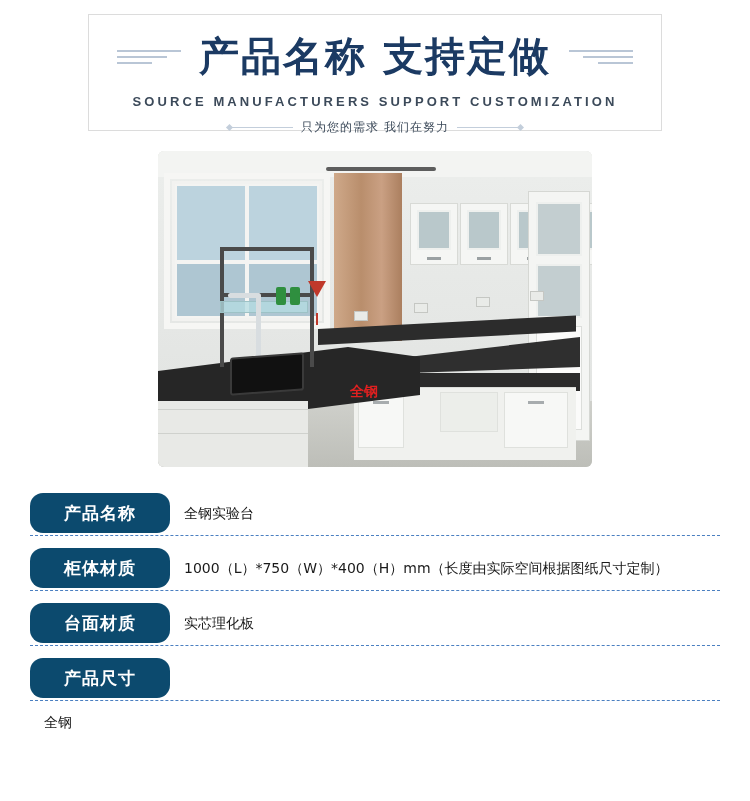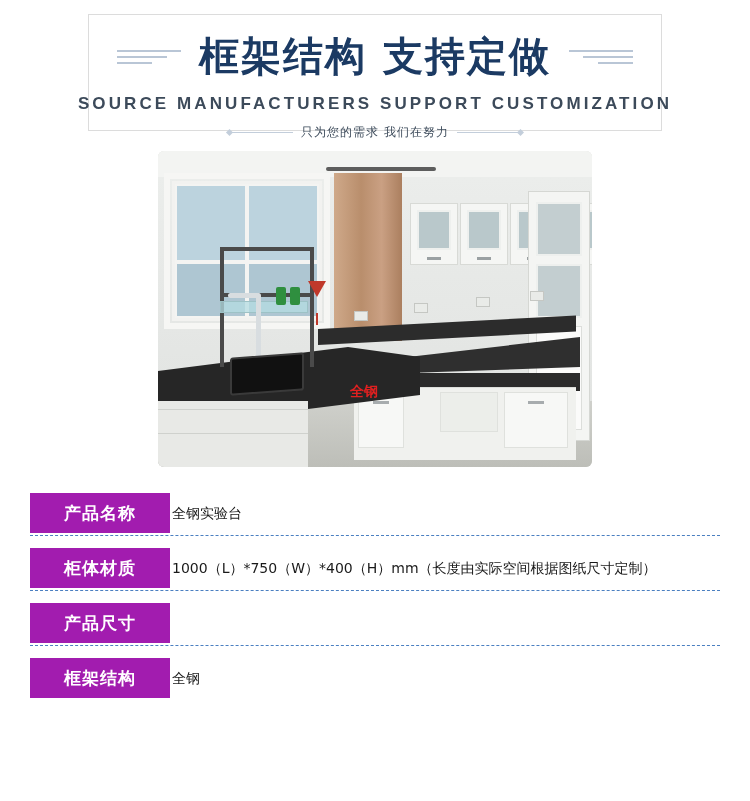--- a/index.html
+++ b/index.html
@@ -62,21 +62,21 @@
     background: #b9c6d6;
   }
   .deco-lines i:nth-child(1) { width: 100%; }
   .deco-lines i:nth-child(2) { width: 78%; }
   .deco-lines i:nth-child(3) { width: 55%; }
   .deco-lines.right i { margin-left: auto; }
 
   .banner-sub {
     margin-top: 10px;
     font-family: "Liberation Sans", sans-serif;
-    font-size: 17px;
+    font-size: 13px;
     letter-spacing: 3.1px;
     color: #3c4a5a;
     font-weight: 600;
     white-space: nowrap;
   }
   .banner-slogan-row {
     margin-top: 10px;
     display: flex;
     align-items: center;
     justify-content: center;
@@ -309,56 +309,57 @@
   .spec-row {
     display: flex;
     align-items: stretch;
     border-bottom: 1px dashed #4a7fc1;
     padding-bottom: 2px;
     margin-bottom: 12px;
   }
   .spec-row:last-child { border-bottom: none; }
   .spec-key {
     flex: 0 0 140px;
-    background: #a21caf;
+    background: #0c4a6e;
     color: #ffffff;
     font-family: "DejaVu Sans", sans-serif;
     font-size: 17px;
     font-weight: bold;
     letter-spacing: 1px;
     display: flex;
     align-items: center;
     justify-content: center;
     height: 40px;
     box-sizing: border-box;
+    border-radius: 13px;
   }
   .spec-val {
     flex: 1 1 auto;
     display: flex;
     align-items: center;
-    padding-left: 2px;
+    padding-left: 14px;
     font-family: "DejaVu Sans", sans-serif;
     font-size: 14px;
     color: #1a1a1a;
     line-height: 1.3;
   }
 </style>
 </head>
 <body>
 
 <div class="banner">
   <div class="banner-inner">
 
     <div class="banner-title-row">
       <span class="deco-lines left">
         <i></i>
           <i></i>
           <i></i>
       </span>
-      <span class="banner-title">框架结构 支持定做</span>
+      <span class="banner-title">产品名称 支持定做</span>
       <span class="deco-lines right">
         <i></i>
           <i></i>
           <i></i>
       </span>
     </div>
 
     <div class="banner-sub">SOURCE MANUFACTURERS SUPPORT CUSTOMIZATION</div>
 
     <div class="banner-slogan-row">
@@ -450,23 +451,26 @@
   <div class="spec-row">
     <div class="spec-key">产品名称</div>
     <div class="spec-val">全钢实验台</div>
   </div>
 
   <div class="spec-row">
     <div class="spec-key">柜体材质</div>
     <div class="spec-val">1000（L）*750（W）*400（H）mm（长度由实际空间根据图纸尺寸定制）</div>
   </div>
 
+  <div class="spec-row">
+    <div class="spec-key">台面材质</div>
+    <div class="spec-val">实芯理化板</div>
+  </div>
 
   <div class="spec-row">
     <div class="spec-key">产品尺寸</div>
   </div>
 
   <div class="spec-row">
-    <div class="spec-key">框架结构</div>
     <div class="spec-val">全钢</div>
   </div>
 
 </div>
 
 </body></html>

